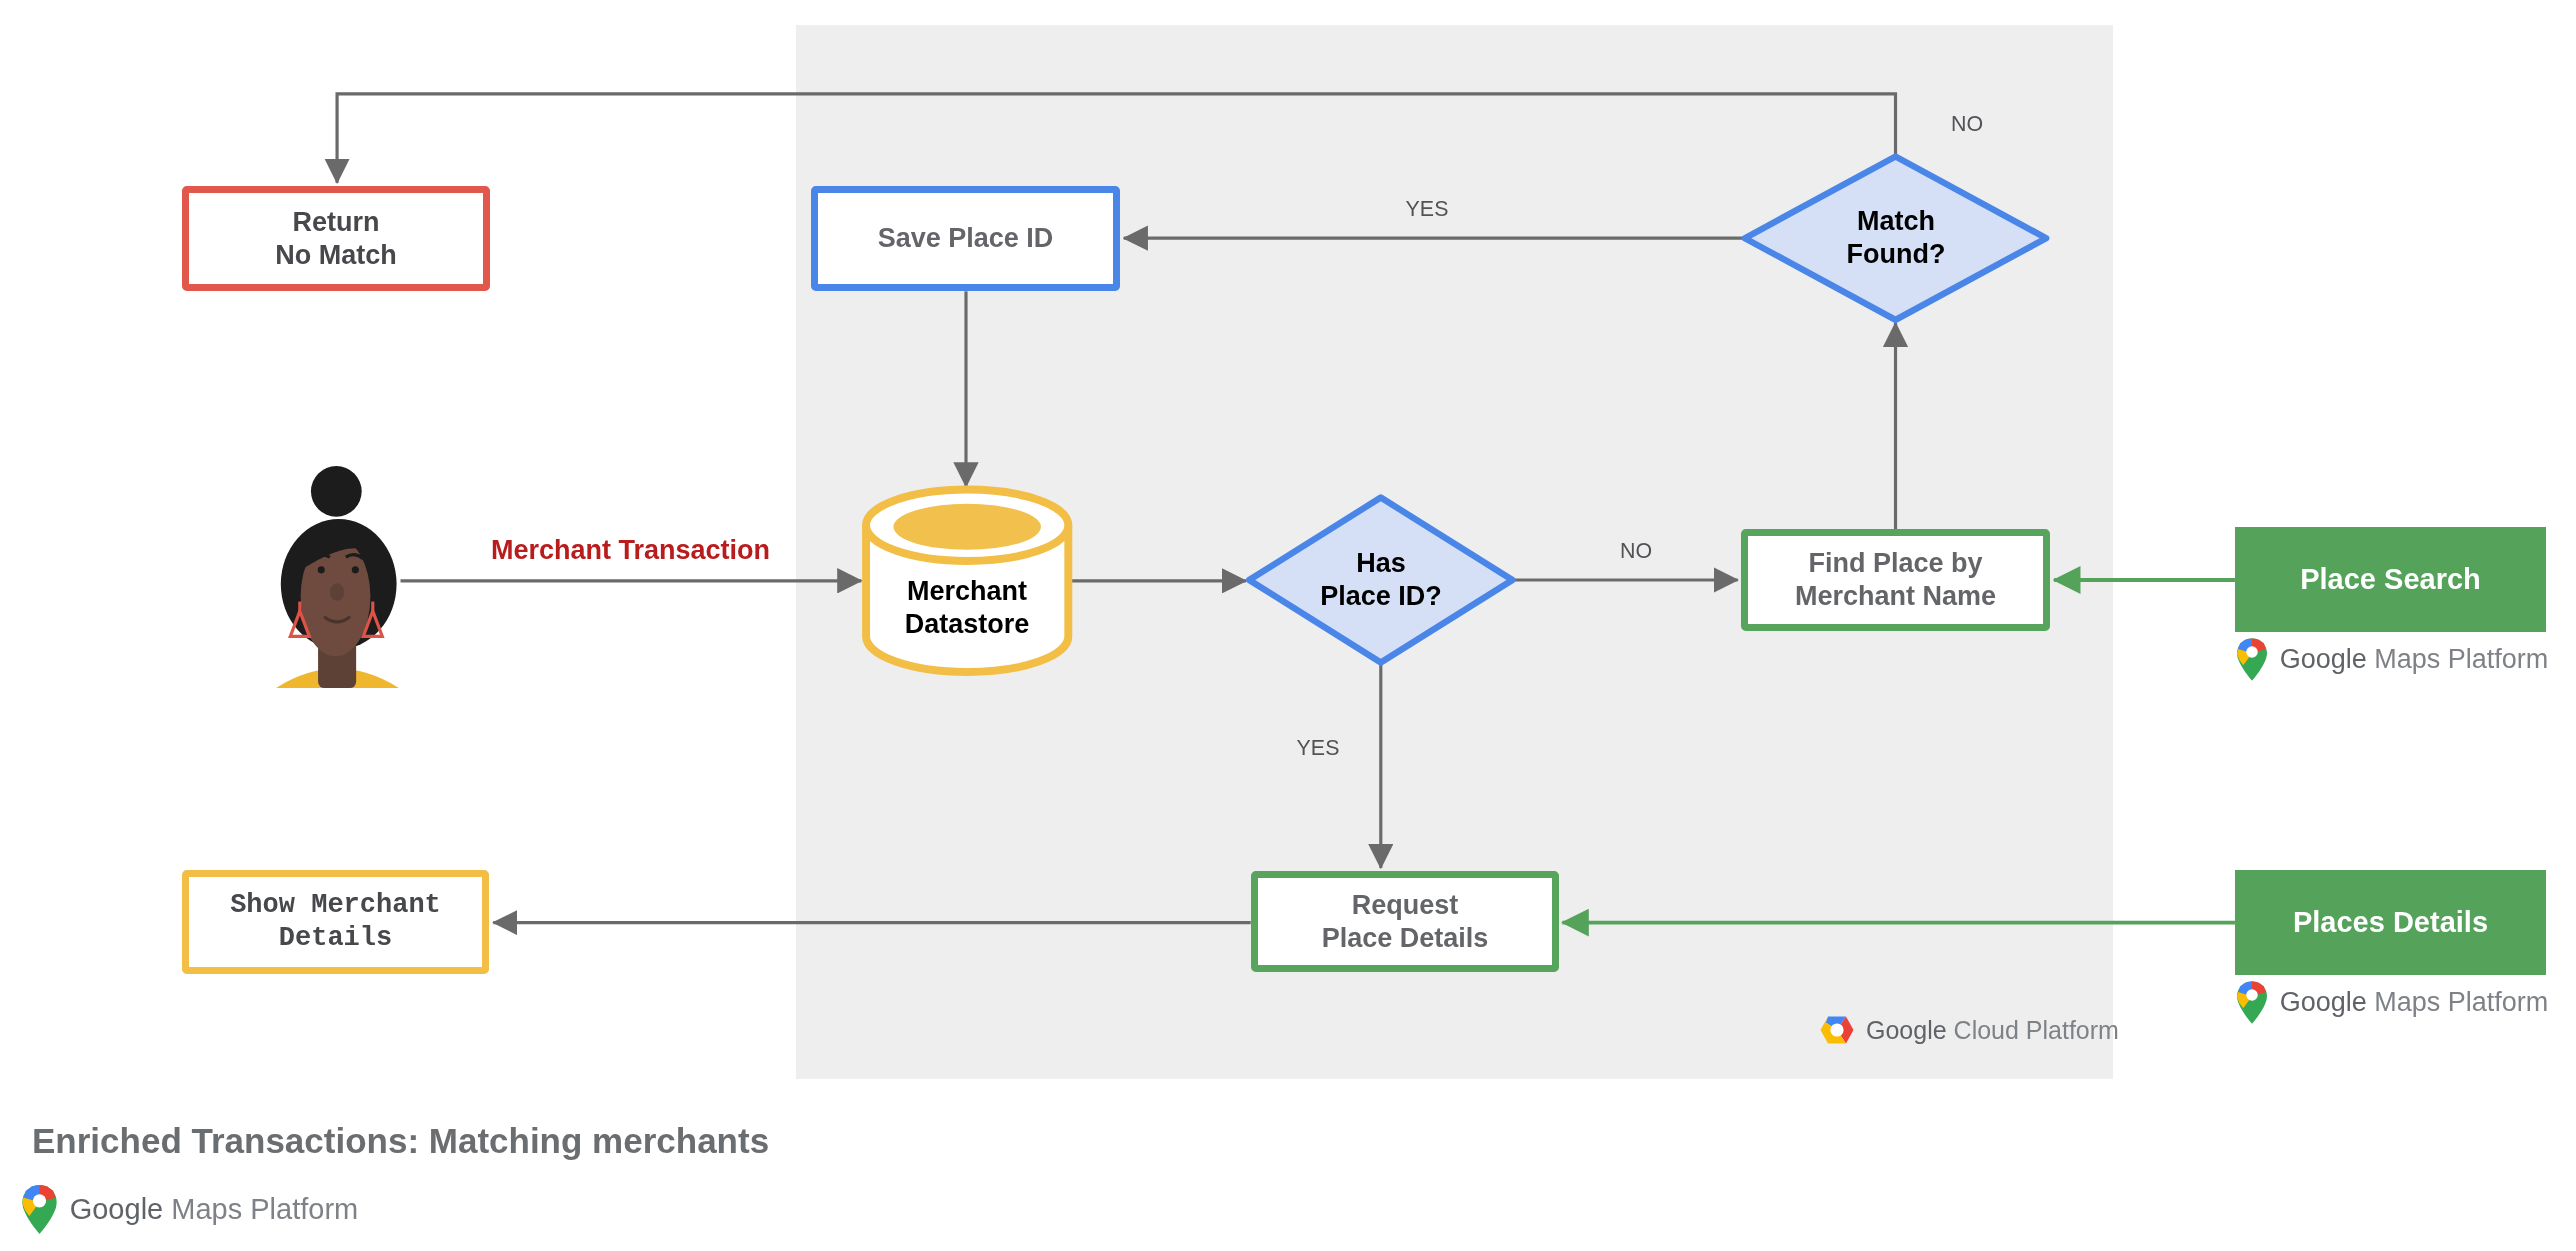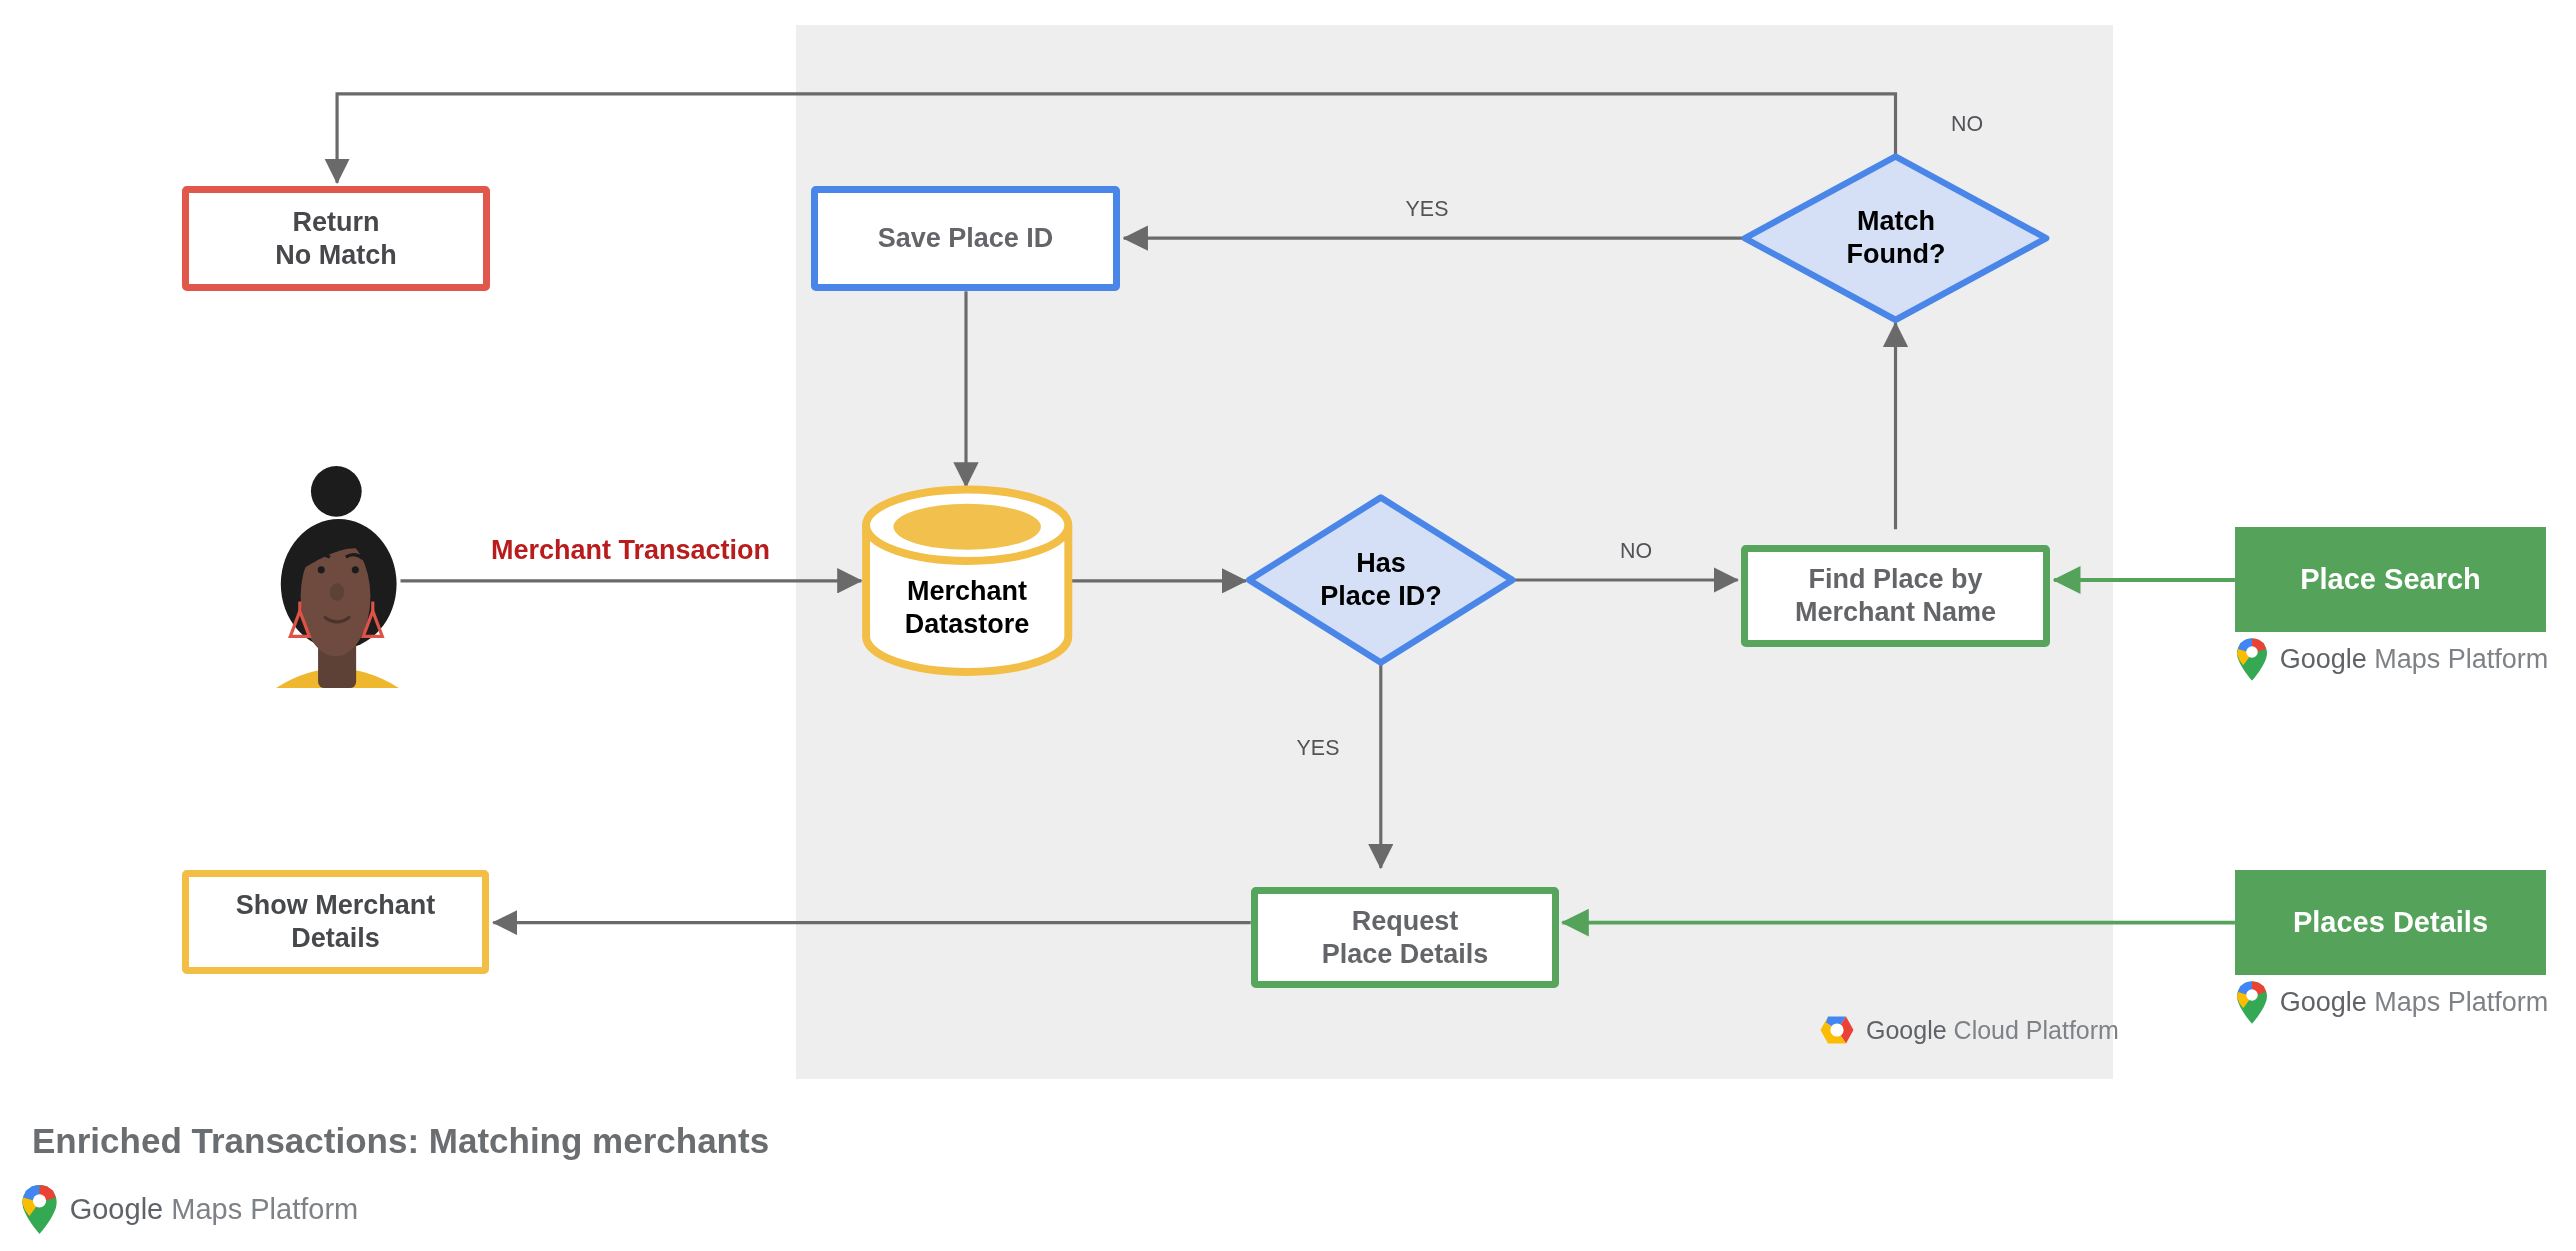--- a/index.html
+++ b/index.html
@@ -18,22 +18,22 @@
   
   .node{
     position:absolute;box-sizing:border-box;background:#ffffff;
     display:flex;align-items:center;justify-content:center;text-align:center;
     font-weight:bold;font-size:27px;line-height:33px;color:#636569;
     white-space:pre-line;border-radius:4.8px;border:7.1px solid #888;
   }
   .node.dark{color:#47484B;}
   .b-red{border-color:#E2574B;}
   .b-blue{border-color:#4A86E8;}
-  .b-green{border-color:#57A55C;margin-top:16px;}
-  .b-yellow{border-color:#F2BE45;}
+  .b-green{border-color:#57A55C;}
+  .b-yellow{border-color:#F2BE45;font-family:Liberation Mono, monospace;}
   
   .api{
     position:absolute;box-sizing:border-box;background:#55A35B;border:none;
     display:flex;align-items:center;justify-content:center;text-align:center;
     font-weight:bold;font-size:29px;color:#ffffff;border-radius:0;
   }
   
   .float-label{
     position:absolute;display:flex;align-items:center;justify-content:center;
     text-align:center;font-weight:bold;font-size:27px;line-height:33px;

